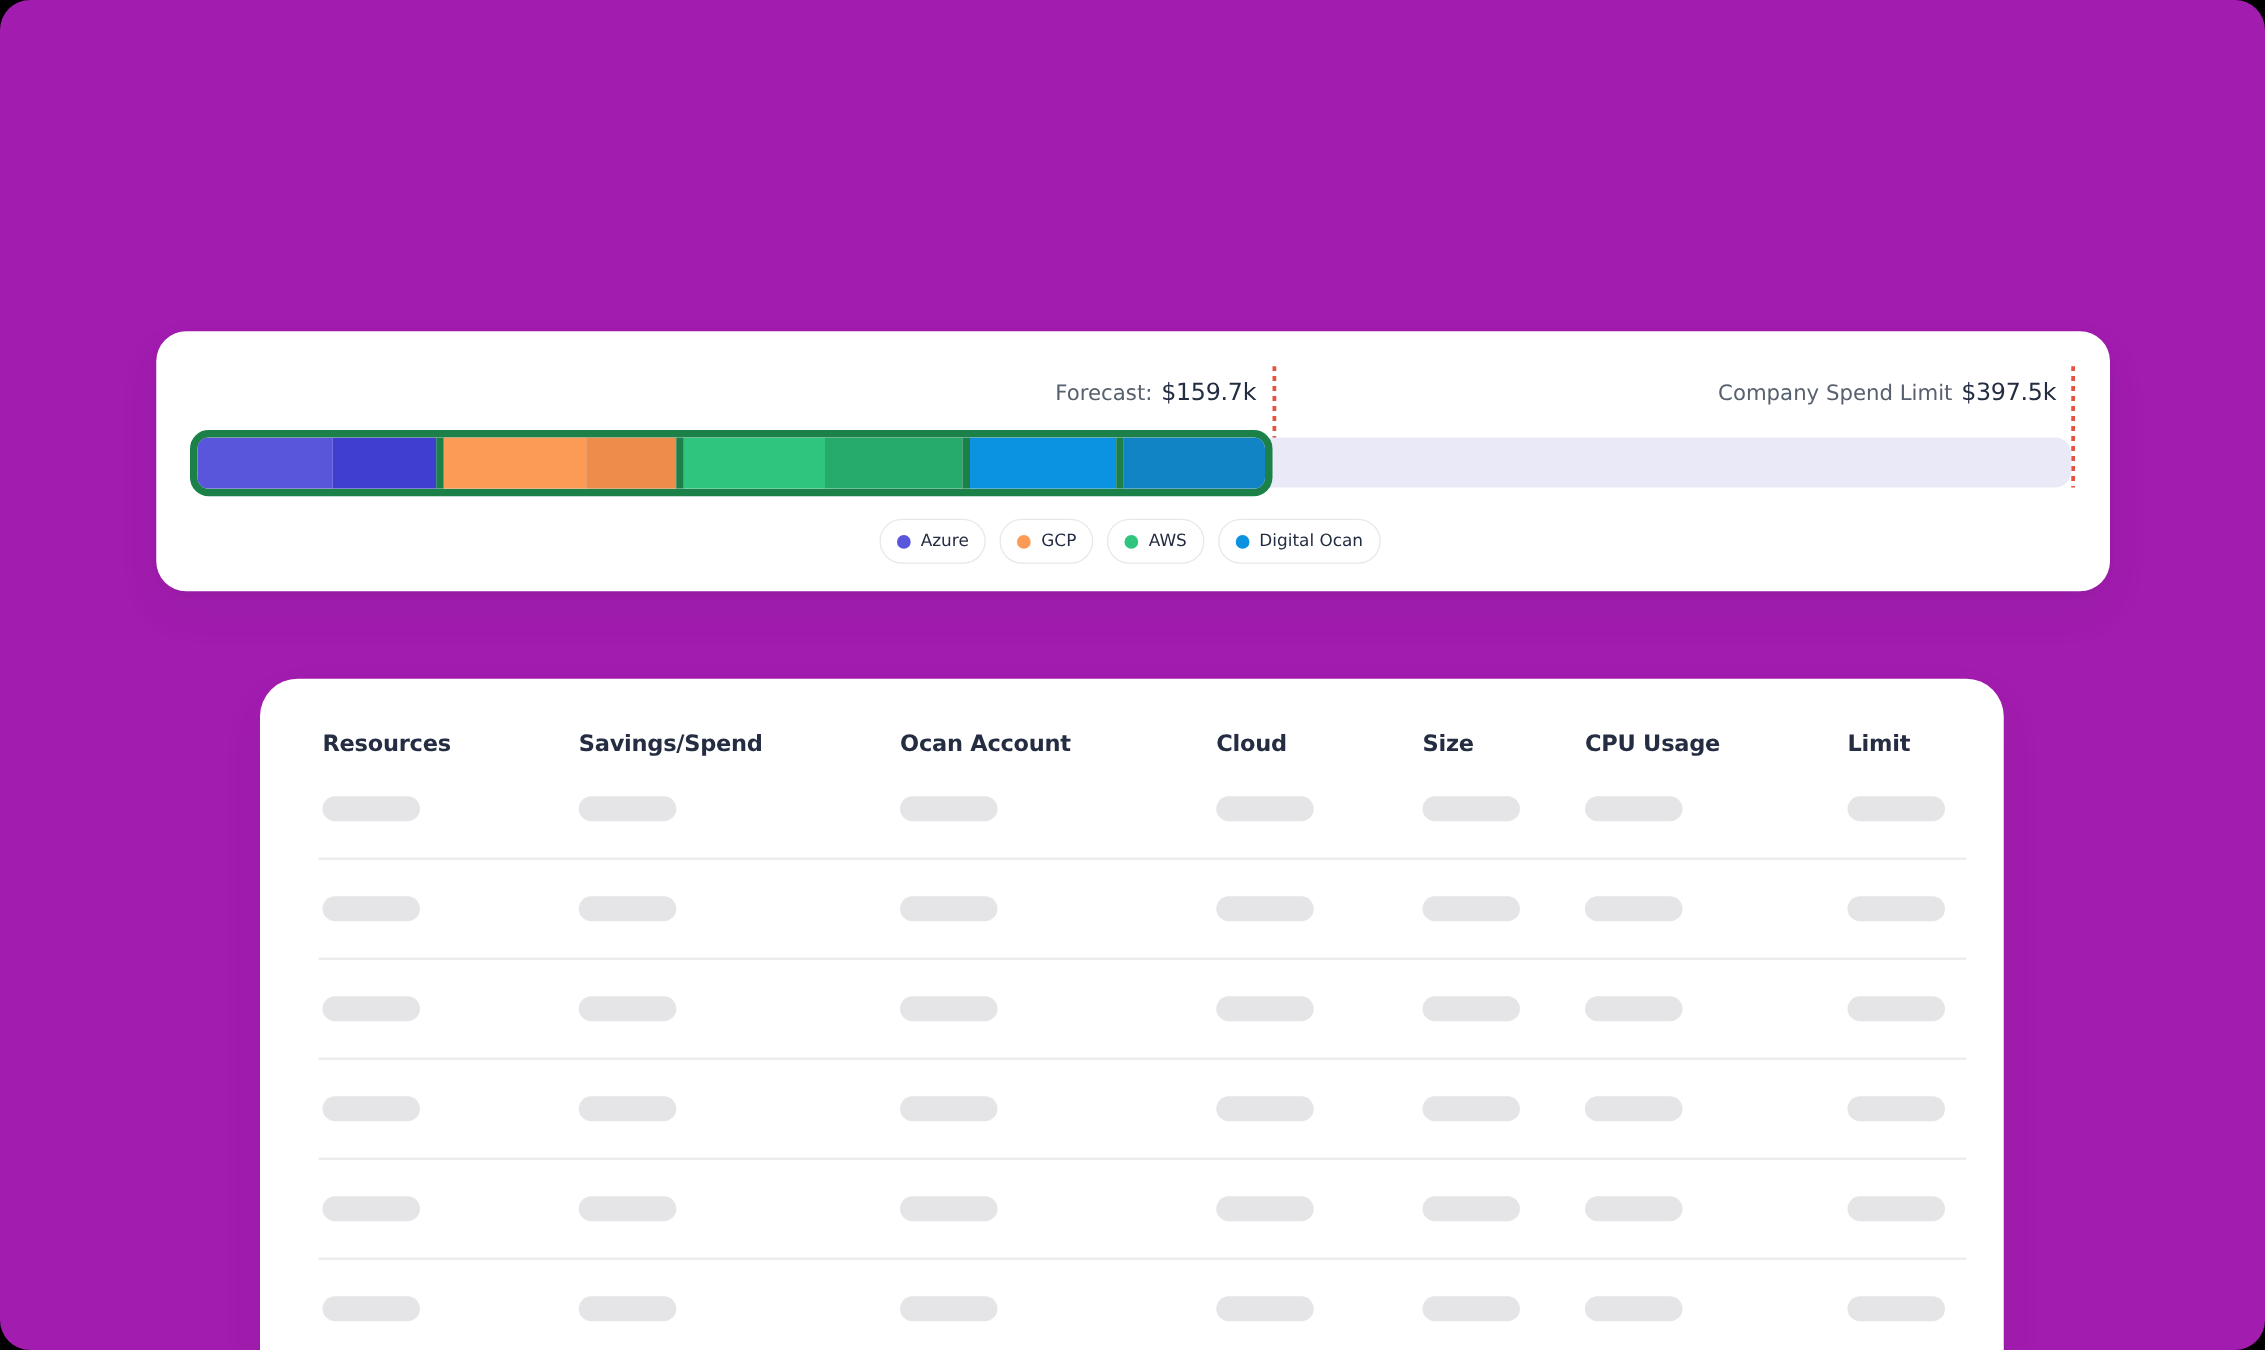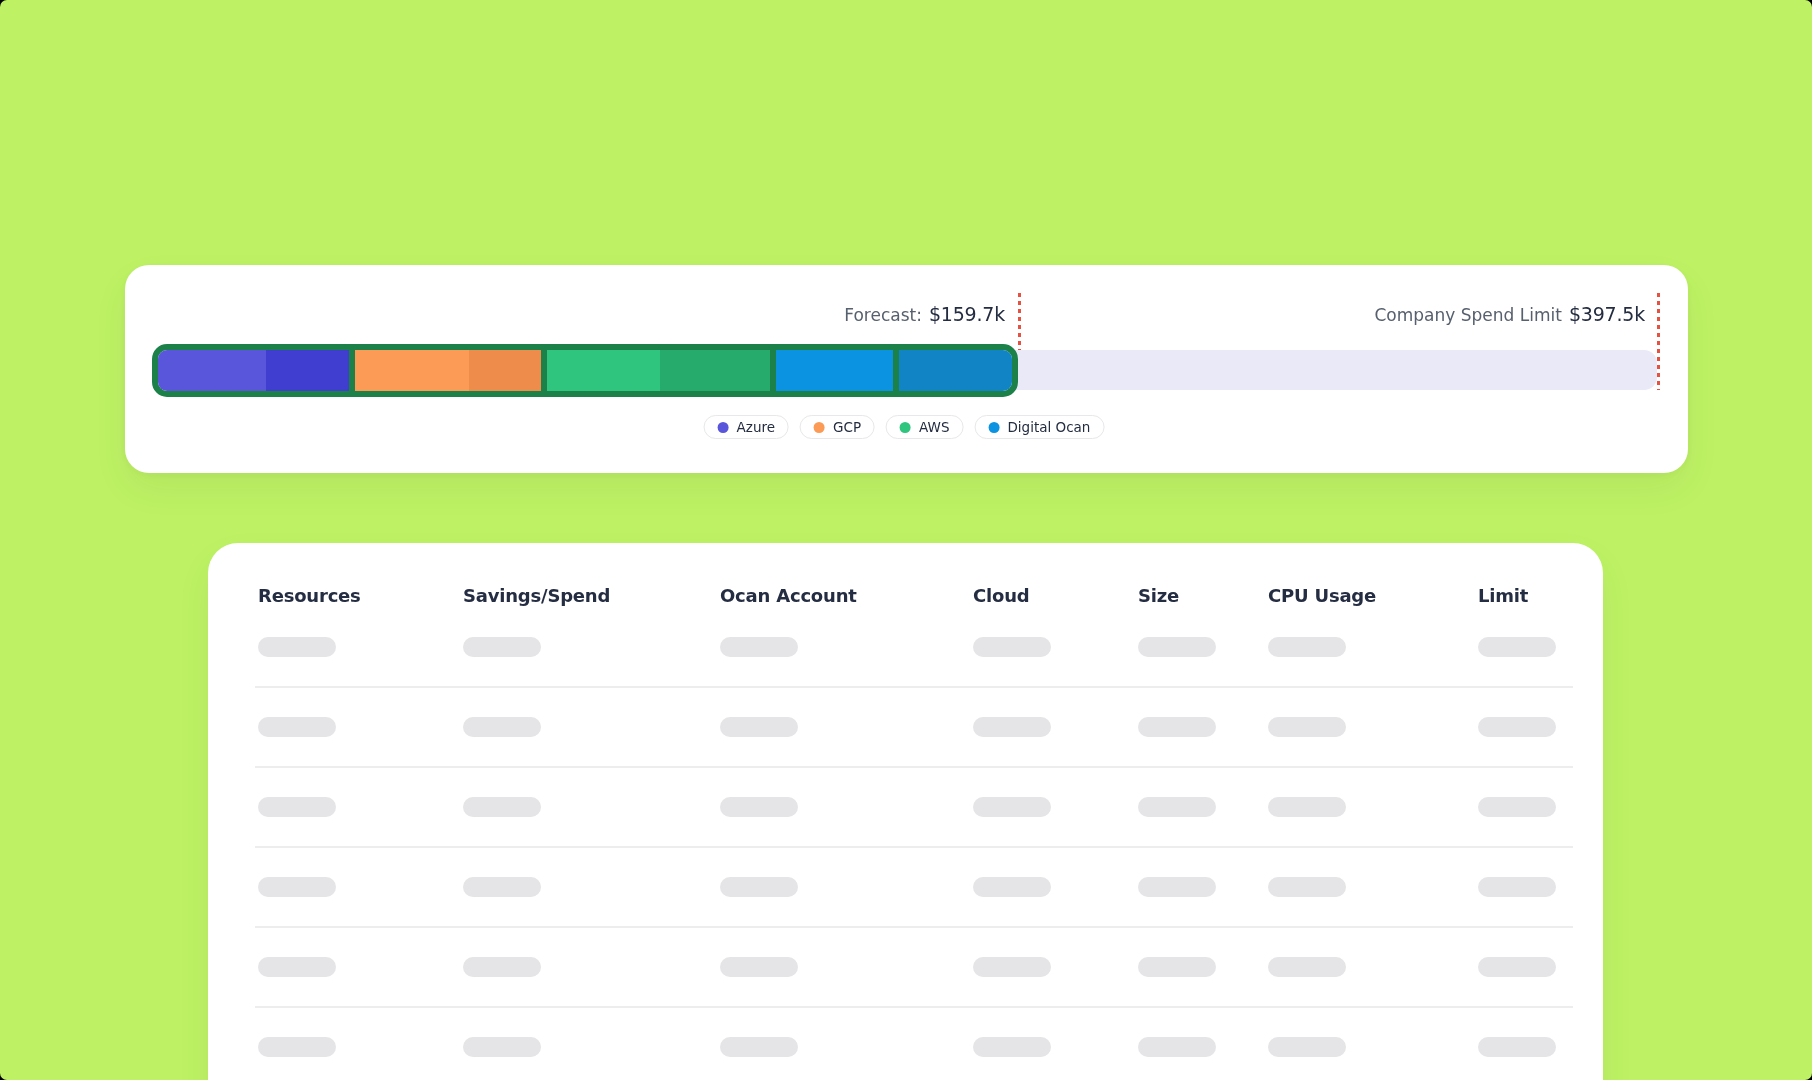--- a/index.html
+++ b/index.html
@@ -1,36 +1,36 @@
 <!DOCTYPE html>
 <html><head>
 <meta charset="utf-8">
 <style>
   html,body{margin:0;padding:0;background:#000;}
   body{font-family:"DejaVu Sans","Liberation Sans",sans-serif;}
-  .canvas{position:relative;width:1812px;height:1080px;background:#bef264;border-radius:7px;overflow:hidden;}
+  .canvas{position:relative;width:1812px;height:1080px;background:#a21caf;border-radius:24px;overflow:hidden;}
 
   
   .spend-card{position:absolute;left:125px;top:265px;width:1563px;height:208px;background:#fff;border-radius:24px;
               box-shadow:0 16px 36px rgba(31,41,55,.06),0 2px 6px rgba(31,41,55,.04);}
   .marker-text{position:absolute;top:38px;display:flex;align-items:baseline;gap:7px;white-space:nowrap;}
   .marker-text .lbl{font-size:17px;color:#57606E;}
   .marker-text .val{font-size:19px;font-weight:normal;color:#232C40;letter-spacing:-.2px;}
   .forecast-text{right:683px;}
   .limit-text{right:43px;}
   .dotted-line{position:absolute;width:3px;background-image:repeating-linear-gradient(to bottom,#E8503F 0 4px,transparent 4px 8px);}
   .forecast-line{left:893px;top:28px;height:58px;}
   .limit-line{left:1532px;top:28px;height:97px;}
   .track{position:absolute;left:27px;top:85px;width:1505px;height:40px;background:#E9E9F8;border-radius:13px;}
   .filled{position:absolute;left:27px;top:79px;width:866px;height:53px;box-sizing:border-box;border:6px solid #1B8149;
           border-radius:15px;overflow:hidden;display:flex;z-index:2;}
   .seg{height:100%;}
   .seg-divider{width:6px;height:100%;background:#1B8149;flex:none;}
   .legend{position:absolute;left:779px;top:150px;transform:translateX(-50%);display:flex;gap:11px;}
-  .legend-pill{display:flex;align-items:center;gap:8px;height:24px;box-sizing:border-box;padding:0 13px;
+  .legend-pill{display:flex;align-items:center;gap:8px;height:36px;box-sizing:border-box;padding:0 13px;
                border:1px solid #E8E8EA;border-radius:999px;background:#fff;font-size:13.5px;color:#232C40;white-space:nowrap;}
   .legend-dot{width:11px;height:11px;border-radius:50%;flex:none;}
 
   
   .table-card{position:absolute;left:208px;top:543px;width:1395px;height:600px;background:#fff;border-radius:30px;
               box-shadow:0 16px 36px rgba(31,41,55,.06);box-sizing:border-box;padding:0 46px 0 50px;}
   .thead{display:grid;grid-template-columns:205px 257px 253px 165px 130px 210px 79px;height:63px;align-items:end;padding-bottom:2px;}
   .th{font-size:18px;font-weight:bold;color:#252D43;letter-spacing:-.2px;}
   .rows{margin:0 -16px 0 -3px;}
   .trow{display:grid;grid-template-columns:205px 257px 253px 165px 130px 210px 79px;height:80px;align-items:center;

